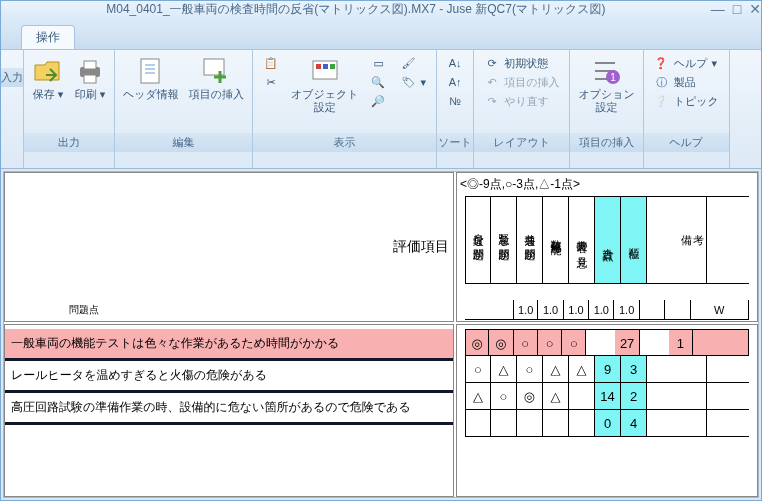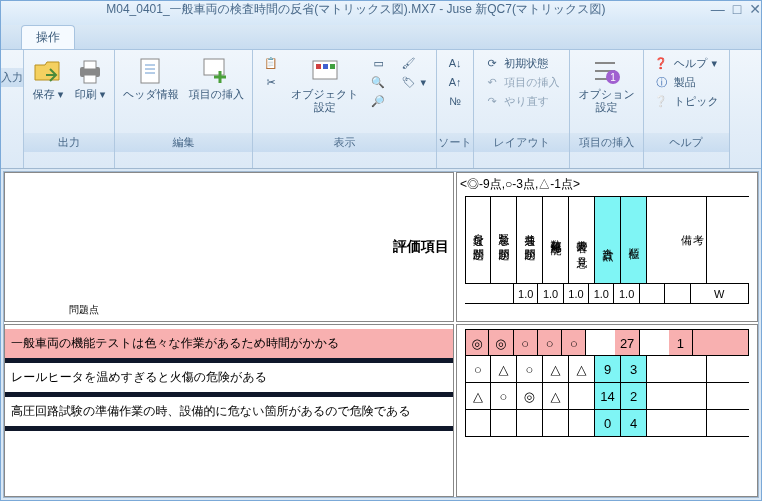--- a/index.html
+++ b/index.html
@@ -17,34 +17,34 @@
 .ribbon-group .label { text-align: center; font-size: 11px; color: #4a6a8a; padding: 2px 0; background: linear-gradient(#d8e6f4, #c8dcf0); margin: 16px -4px; }
 .rbtn { display: flex; flex-direction: column; align-items: center; justify-content: flex-start; padding: 3px 4px; min-width: 40px; cursor: pointer; }
 .rbtn .icon { width: 32px; height: 32px; display: flex; align-items: center; justify-content: center; }
 .rbtn .txt { font-size: 11px; color: #3a5a7a; text-align: center; line-height: 1.2; margin-top: 1px; }
 .mini-col { display: flex; flex-direction: column; gap: 1px; padding: 2px; }
 .mini-btn { display: flex; align-items: center; gap: 4px; padding: 1px 4px; font-size: 11px; color: #3a5a7a; cursor: pointer; }
 .mini-btn .micon { width: 16px; height: 16px; display: flex; align-items: center; justify-content: center; }
 .disabled { opacity: 0.5; }
 .content { flex: 1; background: #fff; margin: 2px; display: grid; grid-template-columns: 450px 1fr; grid-template-rows: 150px 1fr; gap: 2px; border: 1px solid #a0b8d0; }
 .pane { border: 1px solid #888; background: #fff; overflow: hidden; position: relative; }
-.eval-label { position: absolute; right: 4px; top: 50%; transform: translateY(-50%); font-size: 14px; font-weight: bold; }
+.eval-label { position: absolute; right: 4px; top: 50%; transform: translateY(-50%); font-size: 14px; }
 .problem-label { position: absolute; left: 20px; bottom: 4px; font-size: 10px; margin-left: 44px; }
 .scoring { font-size: 12px; padding: 3px; }
 .colhdr-row { display: flex; border-top: 1px solid #000; border-bottom: 1px solid #000; height: 88px; margin: 0 8px; }
 .colhdr { border-right: 1px solid #000; width: 26px; writing-mode: vertical-rl; text-orientation: upright; font-size: 11px; display: flex; align-items: center; justify-content: center; padding: 2px 0; letter-spacing: 1px; }
 .colhdr:first-child { border-left: 1px solid #000; }
 .colhdr.hl { background: #7ff5f5; }
 .colhdr.wide { width: 60px; writing-mode: horizontal-tb; text-orientation: mixed; padding-left: 33px; }
-.weight-row { display: flex; border-bottom: 1px solid #000; margin: 0 8px; height: 20px; padding-left: 48px; }
+.weight-row { display: flex; border-bottom: 1px solid #000; margin: 16px 8px; height: 20px; padding-left: 48px; }
 .wcell { border-right: 1px solid #000; width: 26px; text-align: center; font-size: 11px; line-height: 20px; }
 .wcell:first-child { border-left: 1px solid #000; }
 .wcell.wide { width: 60px; }
 .row-list { margin: 4px 0; }
-.row-item { border-bottom: 5px solid #0f172a; padding: 6px 6px; font-size: 12px; white-space: nowrap; overflow: hidden; }
+.row-item { border-bottom: 3px solid #0f172a; padding: 6px 6px; font-size: 12px; white-space: nowrap; overflow: hidden; }
 .row-item.sel { background: #f8b0b0; }
 .matrix { margin: 4px 8px; }
 .mrow { display: flex; border-bottom: 1px solid #000; height: 27px; }
 .mrow:first-child { border-top: 1px solid #000; }
 .mcell { border-right: 1px solid #000; width: 26px; text-align: center; font-size: 13px; line-height: 27px; }
 .mcell:first-child { border-left: 1px solid #000; }
 .mcell.hl { background: #7ff5f5; }
 .mcell.wide { width: 60px; }
 .mrow.sel .mcell { background: #f8b0b0; }
 .mrow.sel .mcell.hl { background: #f8b0b0; margin-left: 29px; }

